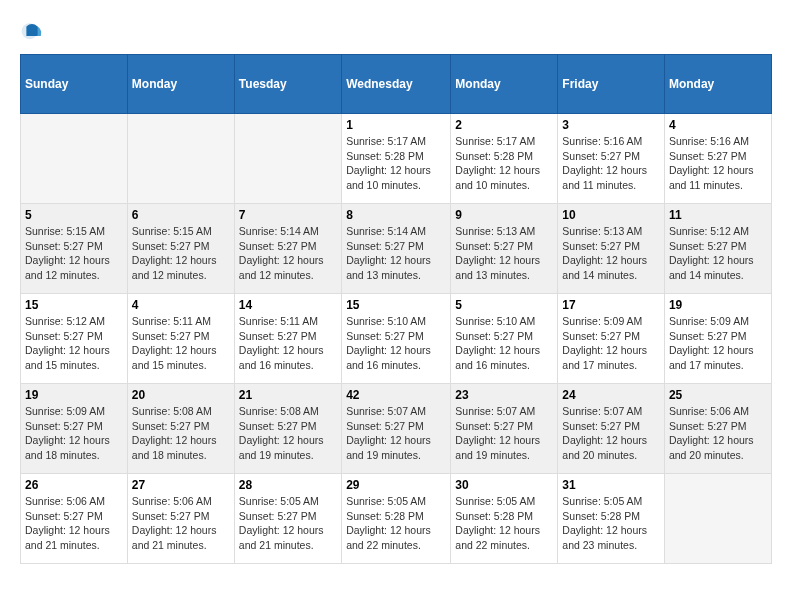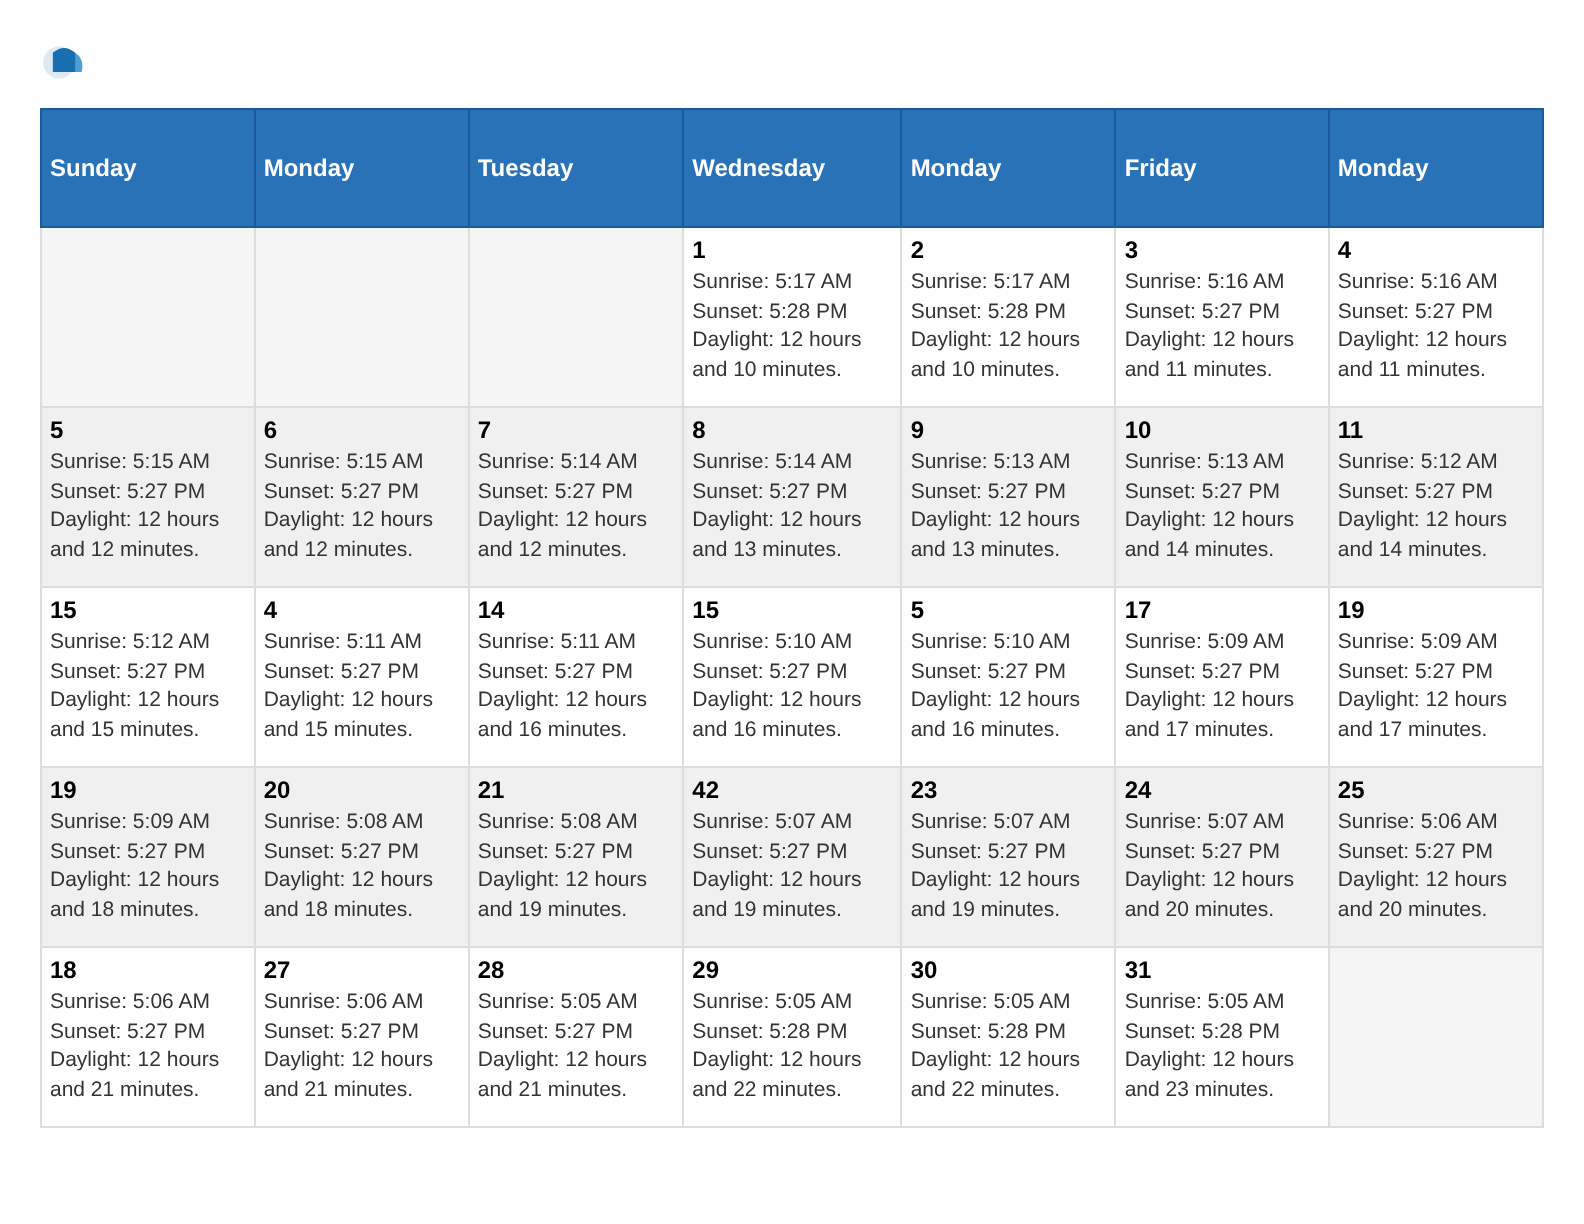--- a/index.html
+++ b/index.html
@@ -282,21 +282,21 @@
         </td>
         <td>
           <span class="day-num">25</span>
           <div class="day-info" style="white-space: pre-line;">Sunrise: 5:06 AM
 Sunset: 5:27 PM
 Daylight: 12 hours and 20 minutes.</div>
         </td>
       </tr>
       <tr class="week-row">
         <td>
-          <span class="day-num">18</span>
+          <span class="day-num">26</span>
           <div class="day-info" style="white-space: pre-line;">Sunrise: 5:06 AM
 Sunset: 5:27 PM
 Daylight: 12 hours and 21 minutes.</div>
         </td>
         <td>
           <span class="day-num">27</span>
           <div class="day-info" style="white-space: pre-line;">Sunrise: 5:06 AM
 Sunset: 5:27 PM
 Daylight: 12 hours and 21 minutes.</div>
         </td>

